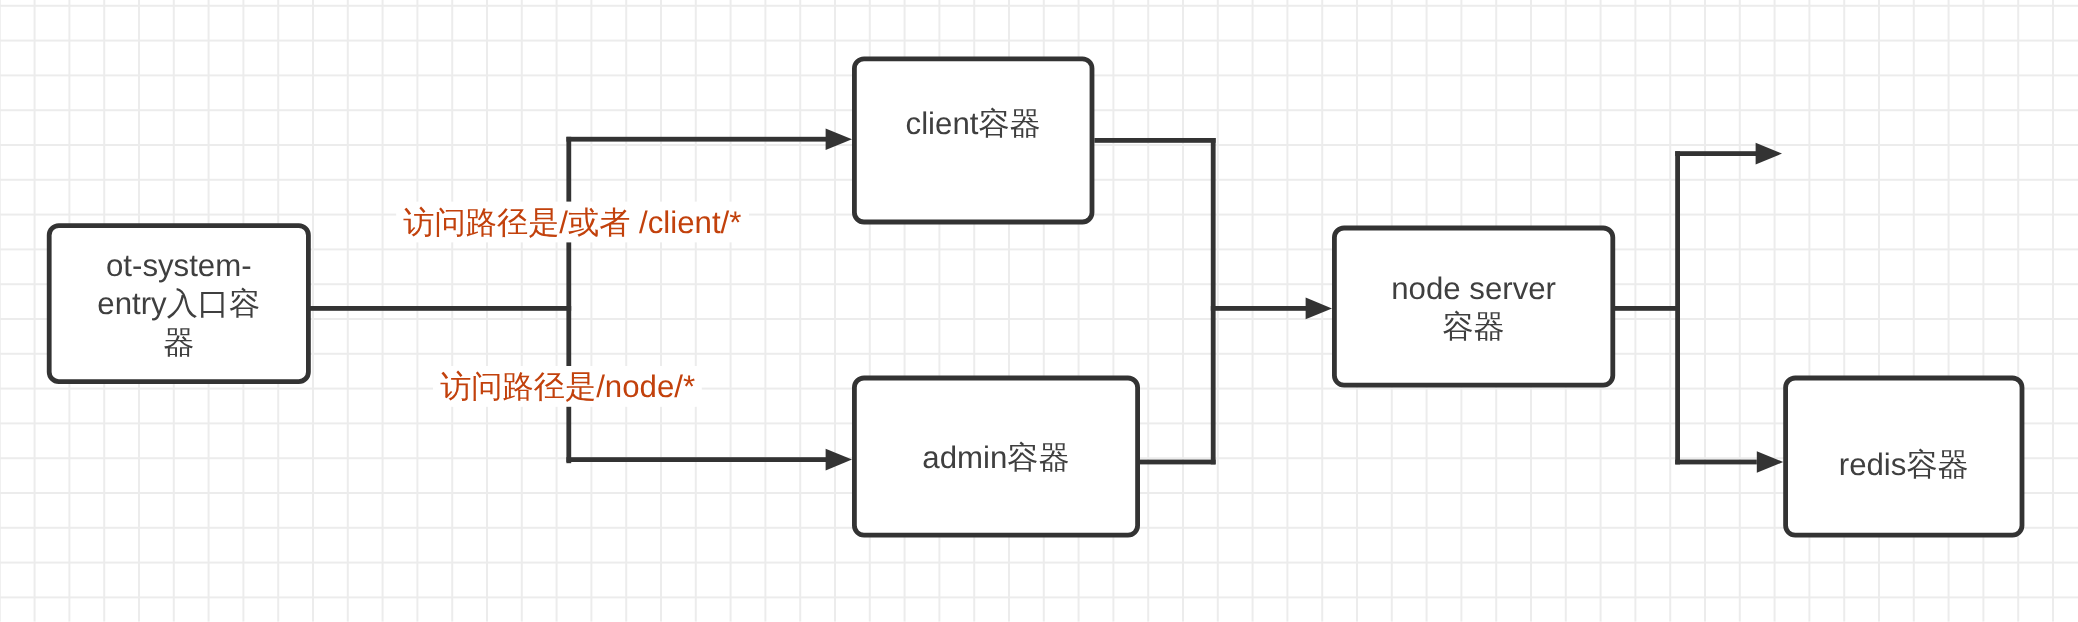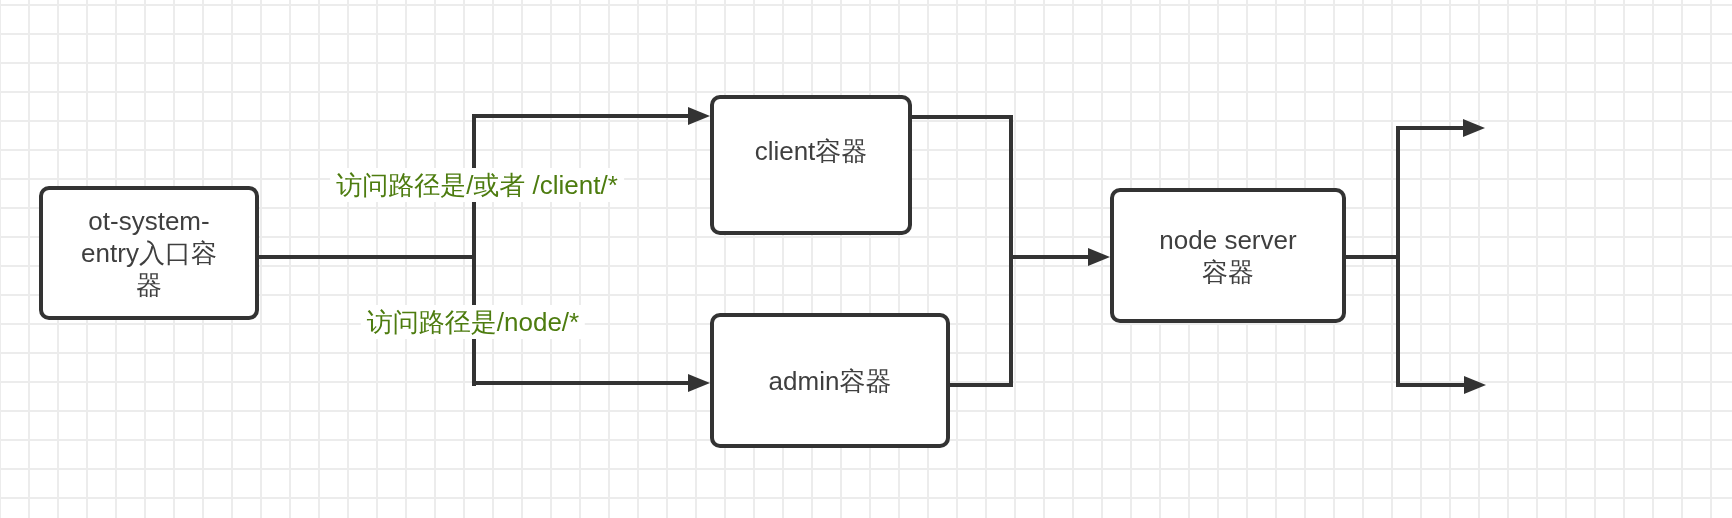--- a/index.html
+++ b/index.html
@@ -54,27 +54,27 @@
   }
 
   
   .elabel {
     position: absolute;
     transform: translate(-50%, -50%);
     background: #ffffff;
     padding: 2px 6px;
     font-size: 26px;
     line-height: 30px;
-    color: #4d7c0f;
+    color: #c2410c;
     white-space: nowrap;
     z-index: 2;
   }
 
   #box-entry  { left: 39px;   top: 186px; width: 220px; height: 134px; }
-  #box-client { left: 710px;  top: 47px;  width: 202px; height: 140px; padding-bottom: 28px; margin-top: 48px; }
+  #box-client { left: 710px;  top: 47px;  width: 202px; height: 140px; padding-bottom: 28px; }
   #box-admin  { left: 710px;  top: 313px; width: 240px; height: 135px; }
   #box-node   { left: 1110px; top: 188px; width: 236px; height: 135px; }
   #box-mysql  { left: 1485px; top: 63px;  width: 202px; height: 129px; }
   #box-redis  { left: 1486px; top: 313px; width: 201px; height: 135px; padding-top: 12px; }
 
   #lbl-client-path { left: 477px; top: 185px; }
   #lbl-admin-path  { left: 473px; top: 322px; }
 </style>
 </head>
 <body>
@@ -113,14 +113,15 @@
   <div class="elabel" id="lbl-client-path">访问路径是/或者 /client/*</div>
   <div class="elabel" id="lbl-admin-path">访问路径是/node/*</div>
 
   <div class="box" id="box-entry">ot-system-
 entry入口容
 器</div>
   <div class="box" id="box-client">client容器</div>
   <div class="box" id="box-admin">admin容器</div>
   <div class="box" id="box-node">node server
 容器</div>
+  <div class="box" id="box-redis">redis容器</div>
 
 </div>
 
 </body></html>

